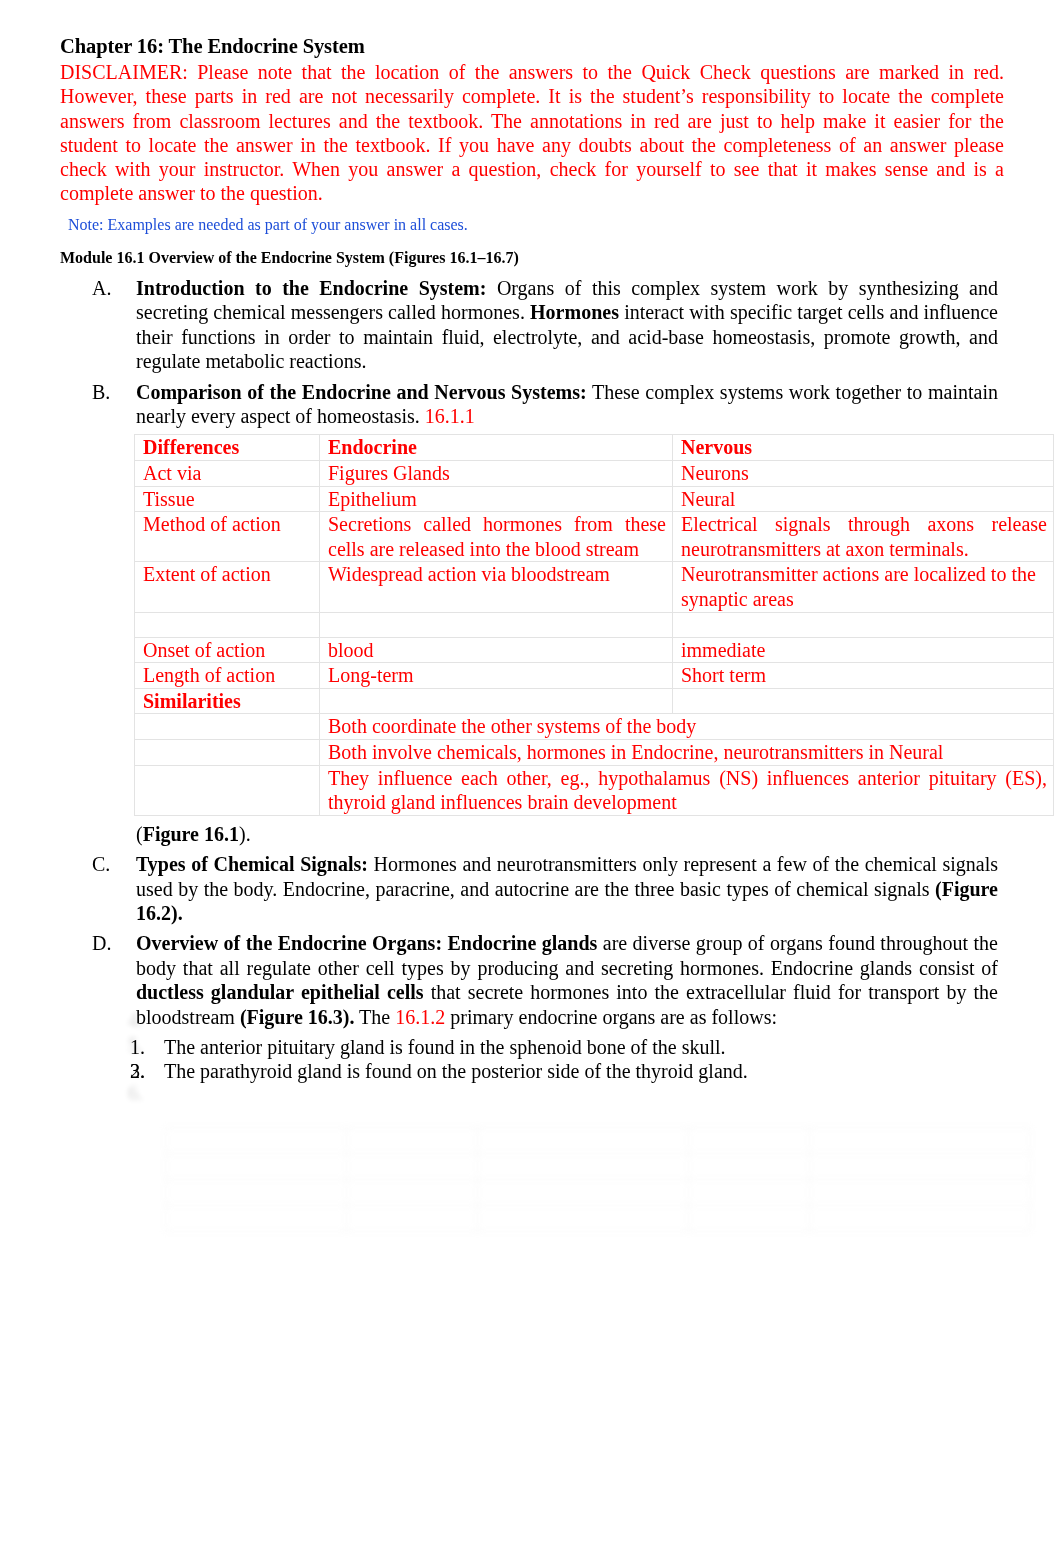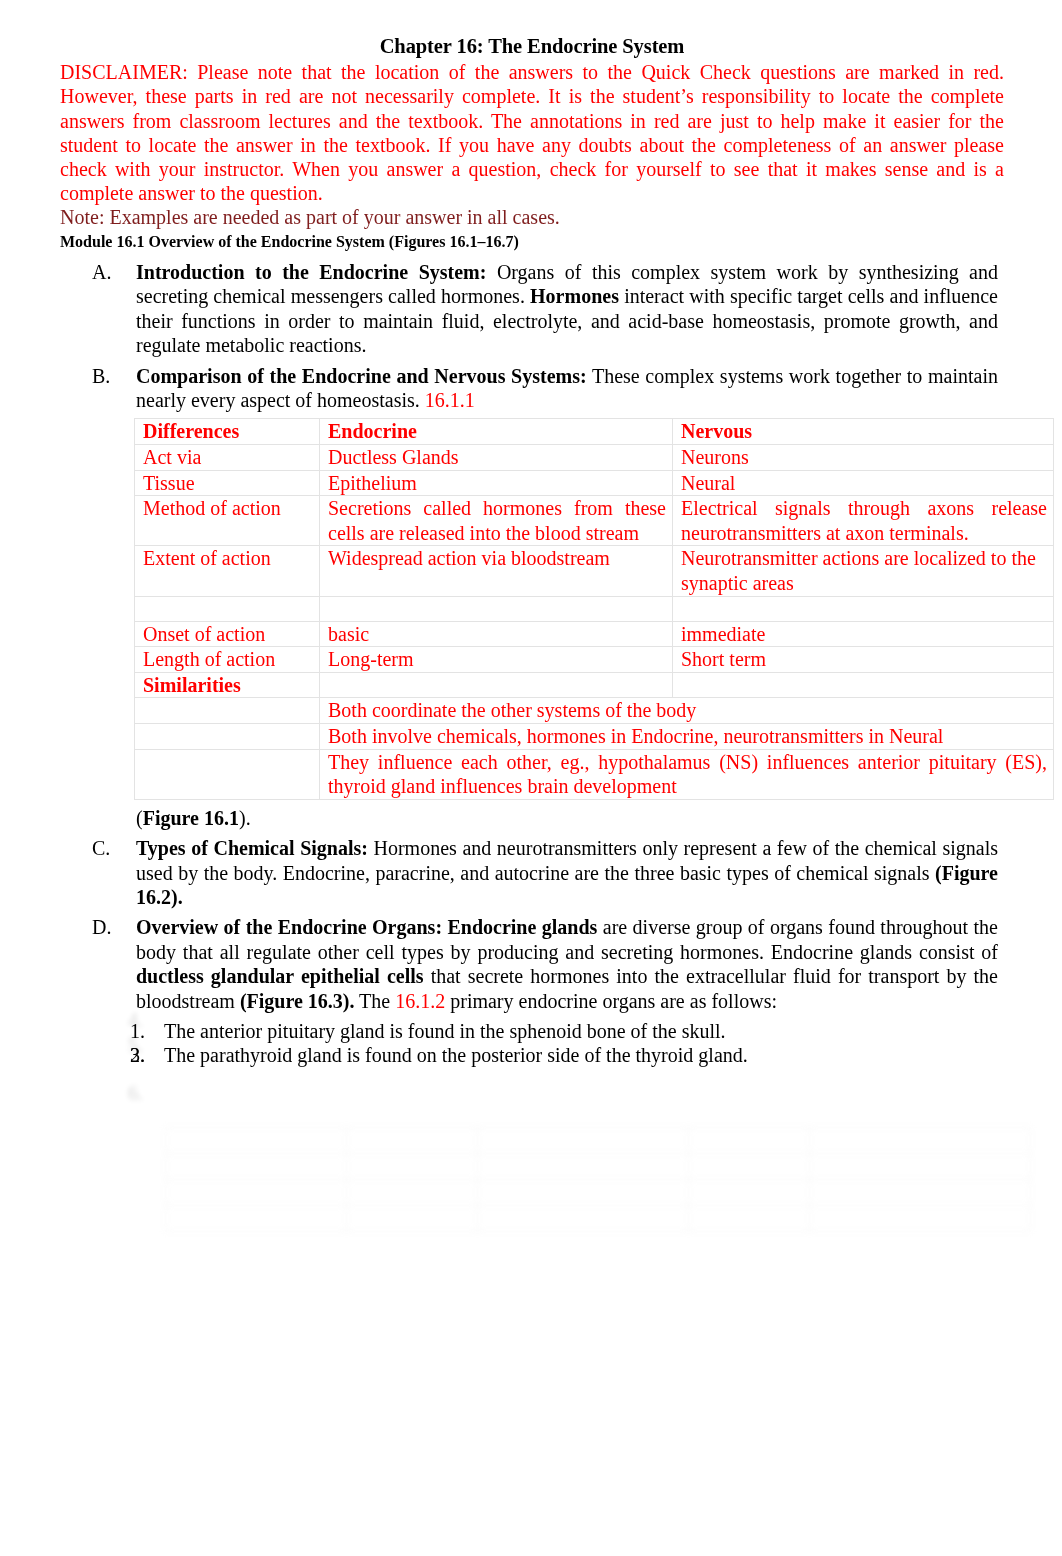--- a/index.html
+++ b/index.html
@@ -24,44 +24,43 @@
     box-sizing: border-box;
   }
   .content {
     position: absolute;
     left: 60px;
     top: 34px;
     width: 944px;
   }
 
   .doc-title {
-    text-align: center;
     font-weight: bold;
     font-size: 20.5px;
     line-height: 1.18;
     margin: 0 0 2px 0;
     letter-spacing: -0.1px;
   }
 
   .red { color: #FF0000; }
   .b { font-weight: bold; }
 
   .disclaimer {
     color: #FF0000;
     font-size: 20px;
     line-height: 24.2px;
     text-align: justify;
     text-justify: inter-word;
     margin: 0;
   }
   .note-line {
-    color: #7f1d1d;
-    font-size: 20px;
+    color: #1d4ed8;
+    font-size: 16px;
     line-height: 24.2px;
-    margin: 0;
+    margin: 8px;
   }
   .module-head {
     font-weight: bold;
     font-size: 16px;
     line-height: 24.4px;
     margin: 0;
   }
 
   
   .alpha-list {
@@ -219,21 +218,21 @@
   <div class="cmp-wrap">
     <table class="cmp">
       <tbody>
         <tr>
           <td class="c1 hdr">Differences</td>
           <td class="c2 hdr">Endocrine</td>
           <td class="c3 hdr">Nervous</td>
         </tr>
         <tr>
           <td class="c1">Act via</td>
-          <td class="c2">Ductless Glands</td>
+          <td class="c2">Figures Glands</td>
           <td class="c3">Neurons</td>
         </tr>
         <tr>
           <td class="c1">Tissue</td>
           <td class="c2">Epithelium</td>
           <td class="c3">Neural</td>
         </tr>
         <tr>
           <td class="c1">Method of action</td>
           <td class="c2 just">Secretions called hormones from these cells are released into the blood stream</td>
@@ -244,21 +243,21 @@
           <td class="c2">Widespread action via bloodstream</td>
           <td class="c3">Neurotransmitter actions are localized to the synaptic areas</td>
         </tr>
         <tr>
           <td class="c1 blank"></td>
           <td class="c2 blank"></td>
           <td class="c3 blank"></td>
         </tr>
         <tr>
           <td class="c1">Onset of action</td>
-          <td class="c2">basic</td>
+          <td class="c2">blood</td>
           <td class="c3">immediate</td>
         </tr>
         <tr>
           <td class="c1">Length of action</td>
           <td class="c2">Long-term</td>
           <td class="c3">Short term</td>
         </tr>
         <tr>
           <td class="c1 hdr">Similarities</td>
           <td class="c2 blank"></td>

